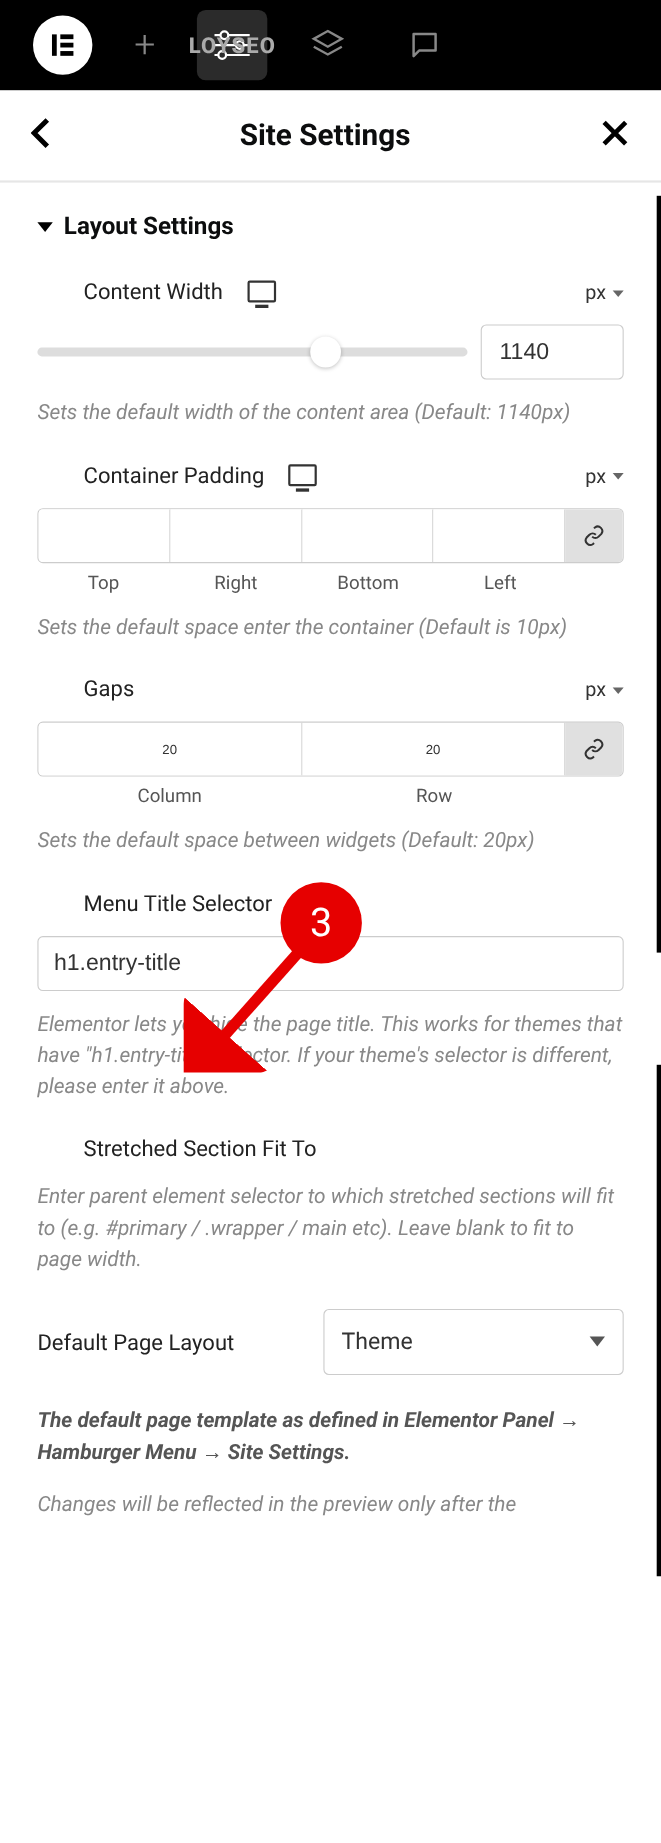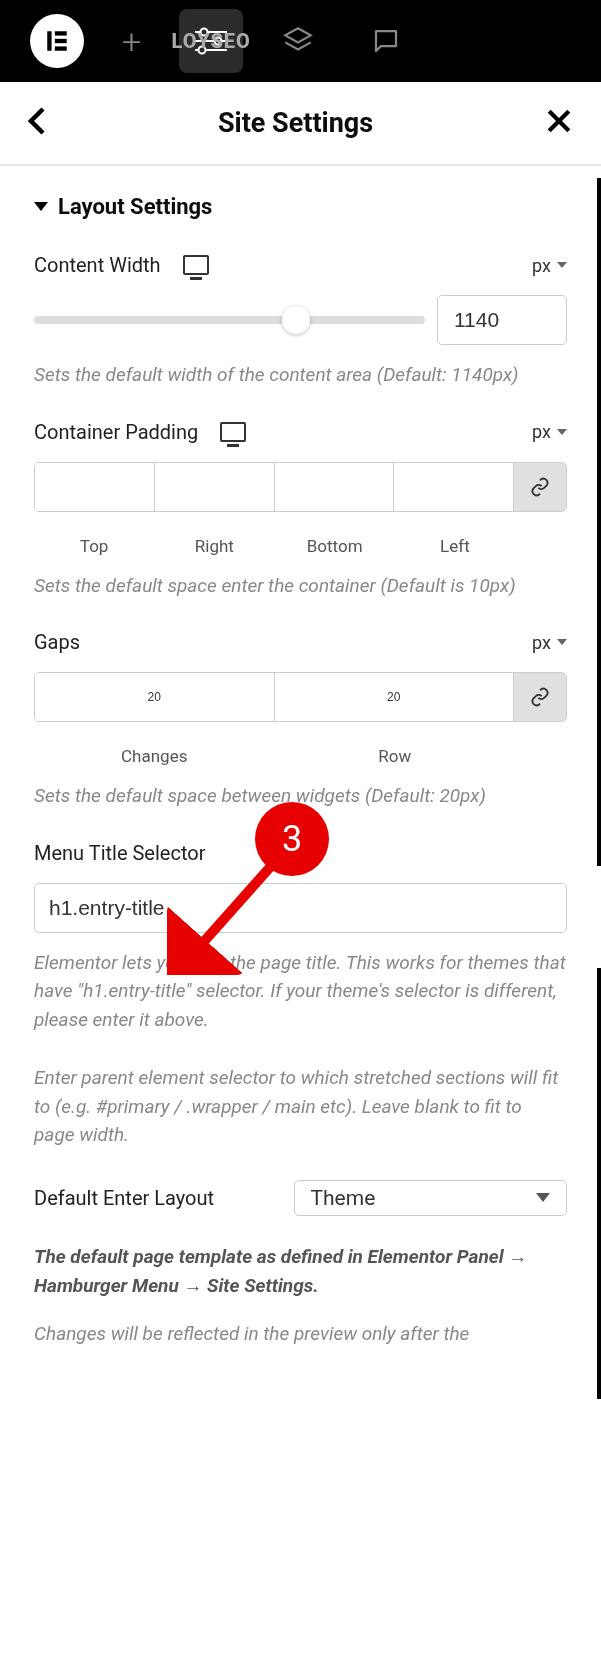--- a/index.html
+++ b/index.html
@@ -79,23 +79,24 @@
 .section-caret {
   width: 0; height: 0;
   border-left: 7px solid transparent;
   border-right: 7px solid transparent;
   border-top: 9px solid #000;
 }
 
 .control { margin-bottom: 30px; }
 .control-row {
   display: flex;
-  align-items: center;
+  align-items: flex-end;
   justify-content: space-between;
   margin-bottom: 18px;
+  margin-left: 42px;
 }
 .control-label {
   font-size: 20px;
   color: #222;
 }
 .control-label-icon {
   display: flex;
   align-items: center;
   gap: 22px;
 }
@@ -199,40 +200,40 @@
 .link-btn {
   width: 52px;
   background: #e0e0e0;
   display: flex;
   align-items: center;
   justify-content: center;
   cursor: pointer;
 }
 .sub-labels {
   display: flex;
-  margin-top: 24px;
+  margin-top: 8px;
   font-size: 17px;
   color: #555;
 }
 .sub-labels span { flex: 1; text-align: center; }
 .sub-labels .spacer { width: 52px; flex: none; }
 
 .text-input {
   width: 100%;
   height: 50px;
   border: 1px solid #ccc;
   border-radius: 5px;
   padding: 0 14px;
   font-size: 21px;
   color: #333;
 }
 
 .select-input {
   flex: 1;
-  height: 36px;
+  height: 60px;
   border: 1px solid #ccc;
   border-radius: 5px;
   padding: 0 16px;
   display: flex;
   align-items: center;
   justify-content: space-between;
   font-size: 21px;
   color: #333;
   cursor: pointer;
 }
@@ -401,42 +402,45 @@
       <input value="20" style="">
       <input value="20" style="">
       <div class="link-btn">
         <svg width="20" height="20" viewBox="0 0 24 24" fill="none" stroke="#333" stroke-width="2.2">
           <path d="M10 13a5 5 0 0 0 7 0l3-3a5 5 0 0 0-7-7l-1 1"></path>
           <path d="M14 11a5 5 0 0 0-7 0l-3 3a5 5 0 0 0 7 7l1-1"></path>
         </svg>
       </div>
     </div>
     <div class="sub-labels">
-      <span>Changes</span>
+      <span>Column</span>
       <span>Row</span>
       <span class="spacer"></span>
     </div>
     <div class="description">Sets the default space between widgets (Default: 20px)</div>
   </div>
 
   <div class="control">
     <div class="control-row">
       <span class="control-label">Menu Title Selector</span>
     </div>
     <input class="text-input" value="h1.entry-title" style="">
     <div class="description">Elementor lets you hide the page title. This works for themes that have "h1.entry-title" selector. If your theme's selector is different, please enter it above.</div>
   </div>
 
   <div class="control">
+    <div class="control-row">
+      <span class="control-label">Stretched Section Fit To</span>
+    </div>
     <div class="description">Enter parent element selector to which stretched sections will fit to (e.g. #primary / .wrapper / main etc). Leave blank to fit to page width.</div>
   </div>
 
   <div class="control">
     <div class="select-row">
-      <span class="control-label" style="flex:1">Default Enter Layout</span>
+      <span class="control-label" style="flex:1">Default Page Layout</span>
       <div class="select-input">
         <span>Theme</span>
         <div class="select-caret"></div>
       </div>
     </div>
     <div class="description-bold" style="margin-top:26px">The default page template as defined in Elementor Panel → Hamburger Menu → Site Settings.</div>
     <div class="description" style="margin-top:20px">Changes will be reflected in the preview only after the</div>
   </div>
 
 </div>

